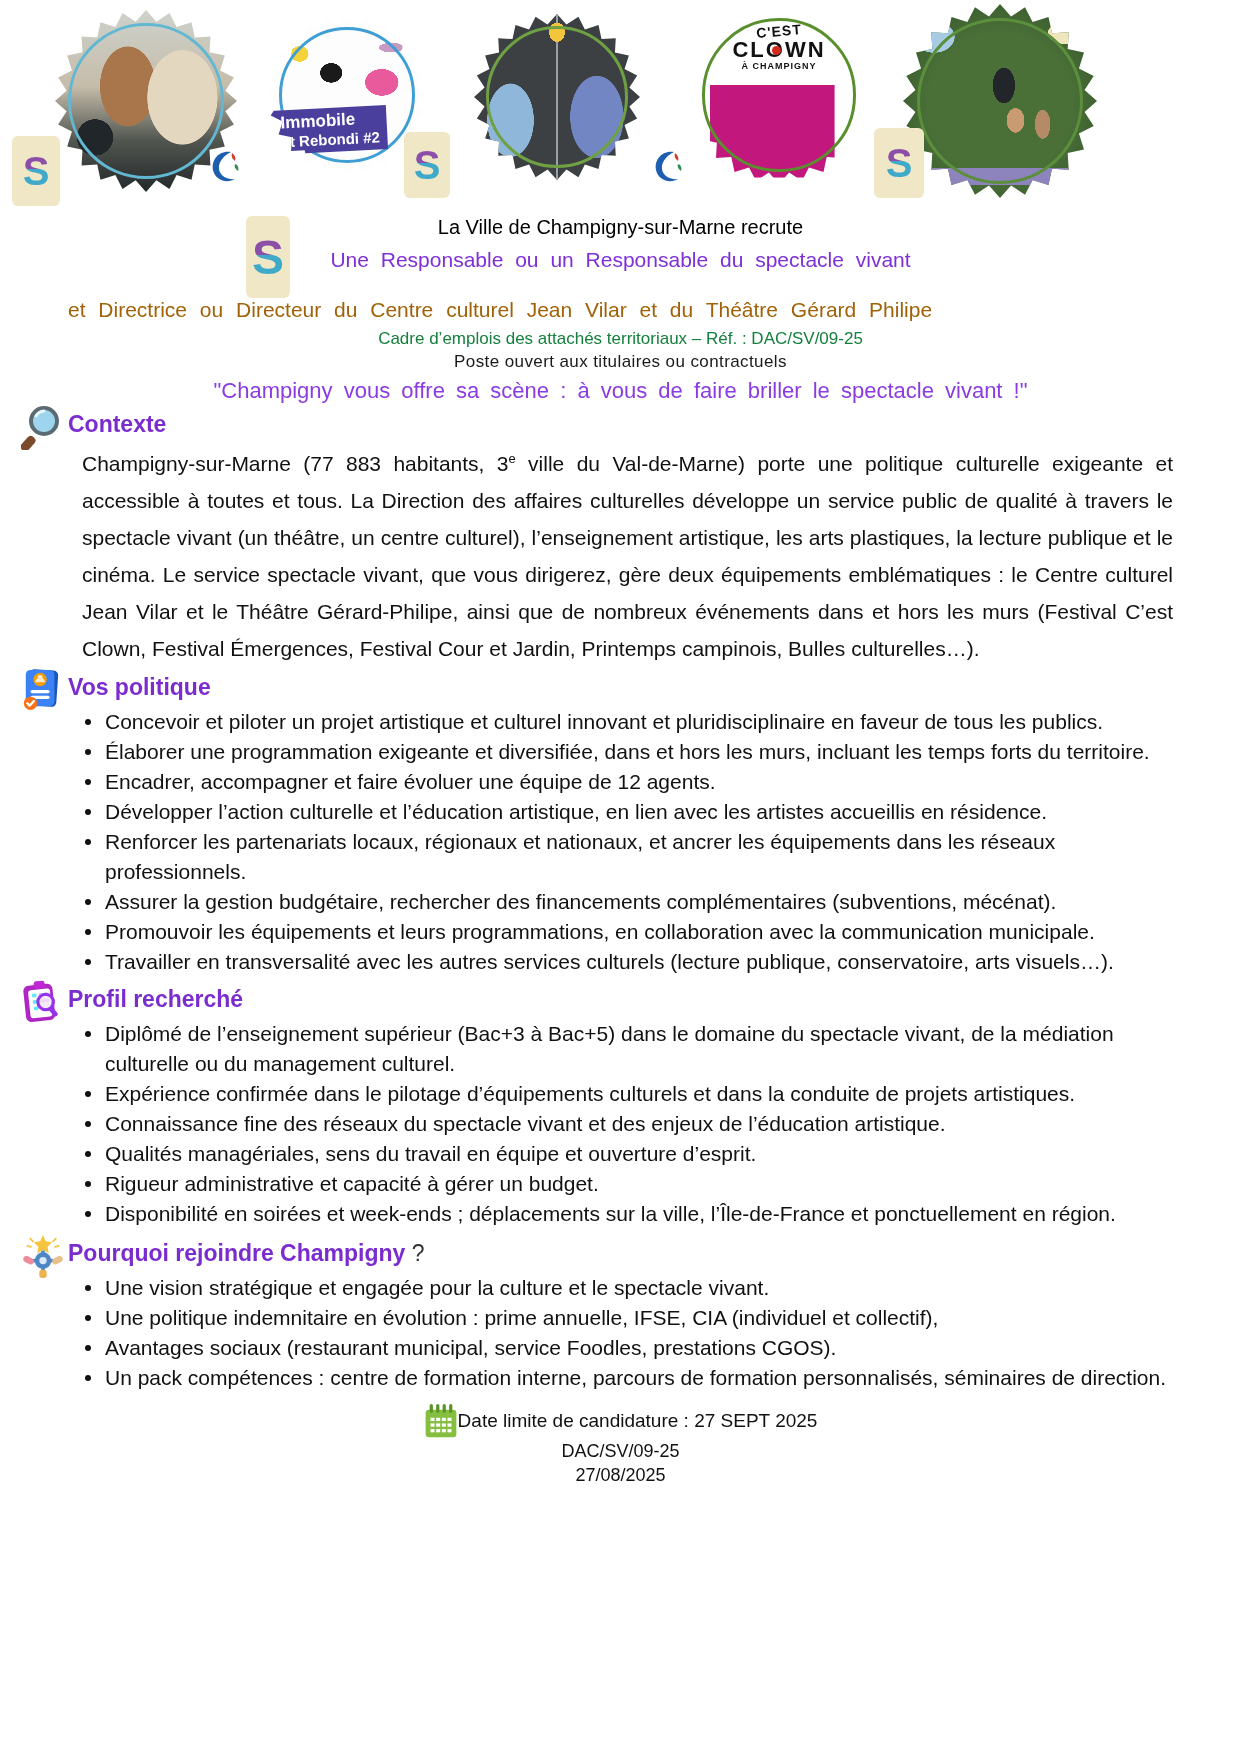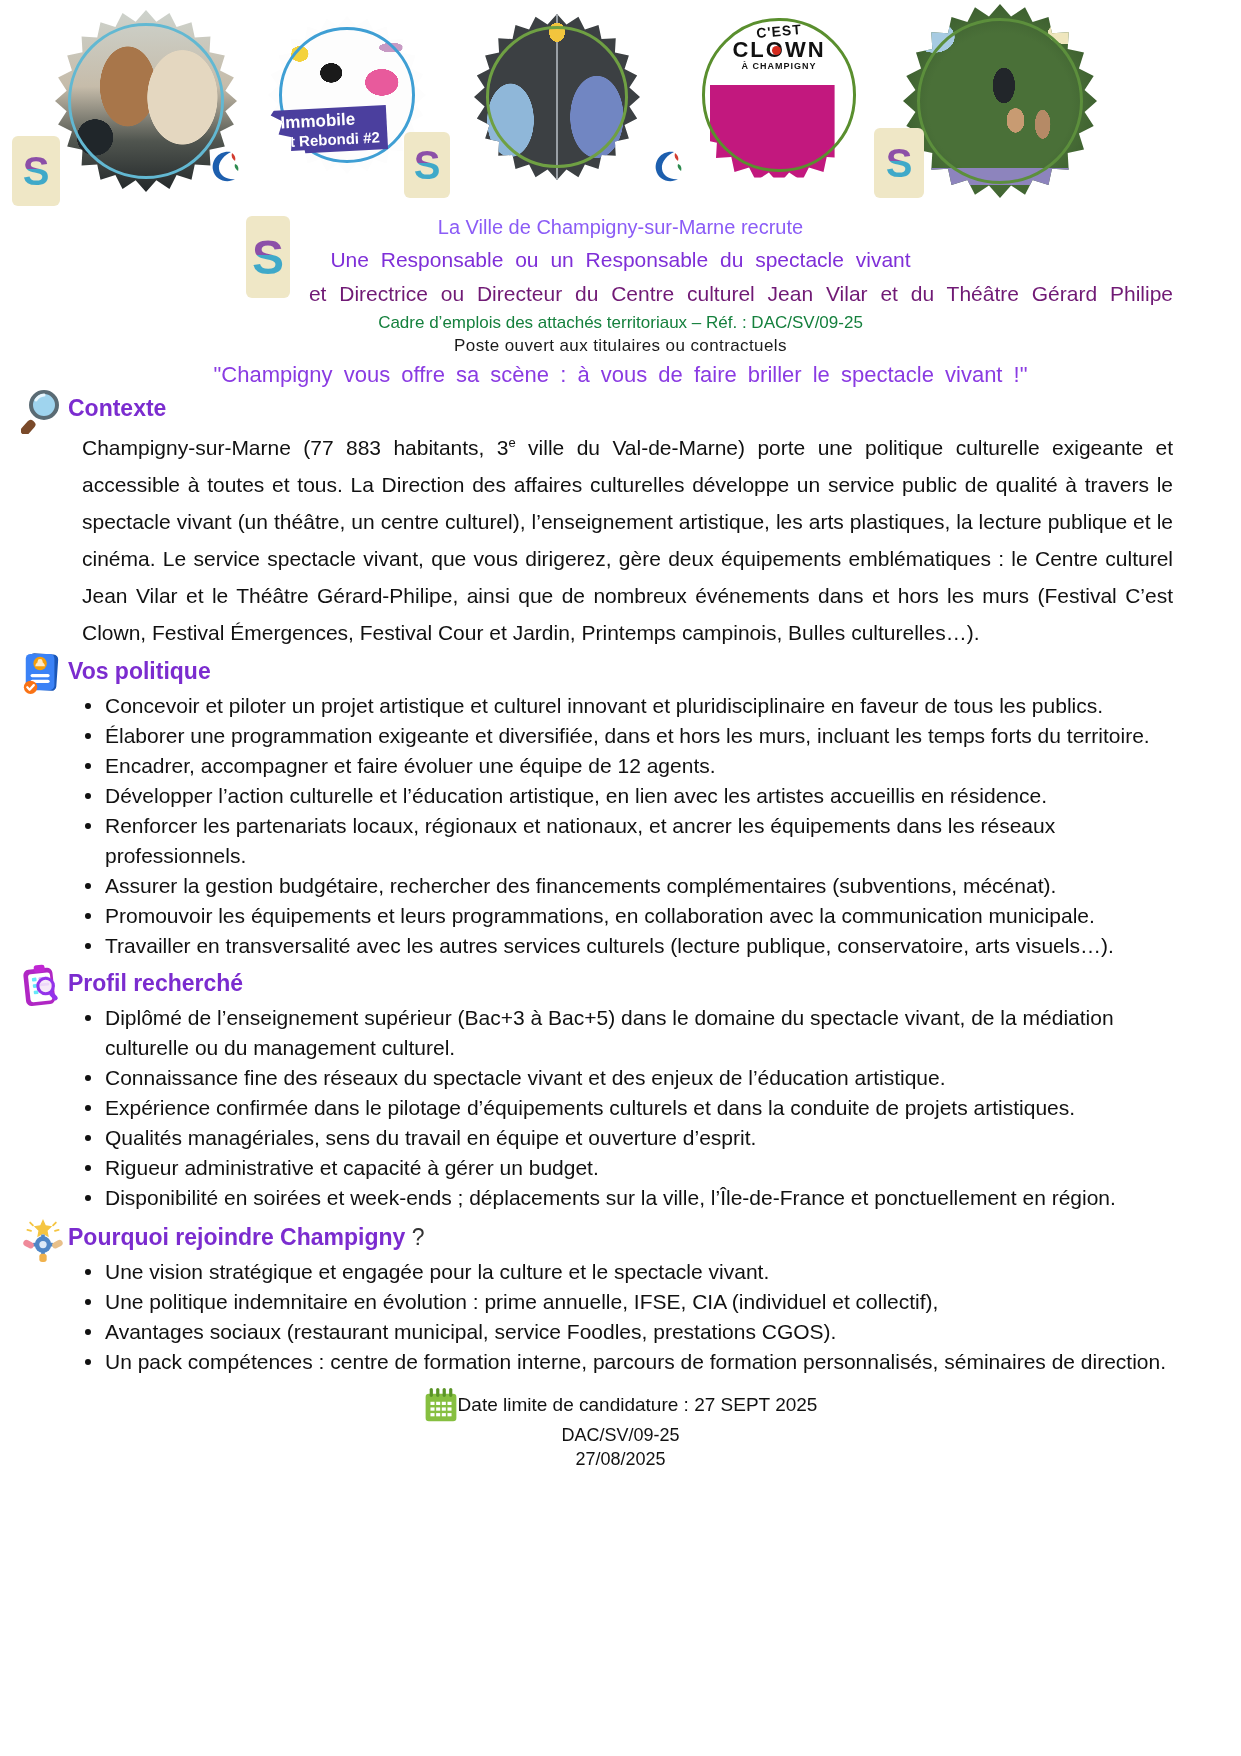--- a/index.html
+++ b/index.html
@@ -80,23 +80,23 @@
   .s2 { left:404px; top:132px; width:46px; height:66px; }
   .s3 { left:874px; top:128px; width:50px; height:70px; }
   .s-title { left:246px; top:216px; width:44px; height:82px; }
   .s-title .s-glyph { font-size:48px; }
   .e-logo { position:absolute; width:40px; height:44px; }
   .e1 { left:205px; top:146px; }
   .e2 { left:648px; top:146px; }
 
   
   .content { margin:0 68px; position:relative; }
-  .t1 { text-align:center; font-size:20px; font-weight:500; margin-top:14px; line-height:26px; color:#8b5cf6; }
+  .t1 { text-align:center; font-size:20px; font-weight:500; margin-top:14px; line-height:26px; color:#000000; }
   .t2 { text-align:center; font-size:21px; font-weight:500; margin-top:6px; line-height:28px; word-spacing:6px; color:#7f2fd8; }
-  .t3 { text-align:right; font-size:21px; font-weight:500; margin-top:6px; line-height:28px; word-spacing:7px; color:#701a75; }
+  .t3 { text-align:left; font-size:21px; font-weight:500; margin-top:22px; line-height:28px; word-spacing:7px; color:#a16207; }
   .t4 { text-align:center; font-size:17px; font-weight:500; margin-top:4px; line-height:22px; color:#15803d; }
   .t5 { text-align:center; font-size:17px; font-weight:500; margin-top:1px; line-height:22px; letter-spacing:0.4px; color:#1a1a1a; }
   .quote { text-align:center; font-size:22px; font-weight:500; margin-top:3px; line-height:30px; word-spacing:5px; color:#8a3be2; }
 
   h2.sec { position:relative; font-size:23px; line-height:32px; font-weight:700; color:#7b2ccf; }
   h2.sec .q-mark { color:#333; font-weight:400; }
   .sec-icon { position:absolute; left:-47px; top:-4px; width:42px; height:46px; }
   .sec-contexte { margin-top:2px; }
   .sec-missions { margin-top:4px; }
   .sec-profil  { margin-top:6px; }
@@ -238,22 +238,22 @@
         <rect x="14" y="30" width="5" height="4" rx="1" fill="#67e8f9" transform="rotate(-6 16 32)"></rect>
         <circle cx="27" cy="25" r="8.5" fill="#f3e3f7" fill-opacity="0.75" stroke="#9333ea" stroke-width="3.4"></circle>
         <rect x="33" y="30" width="5" height="12" rx="2.5" fill="#9333ea" transform="rotate(-42 35 36)"></rect>
       </svg>
     </span>
     <span>Profil recherché</span>
   </h2>
   <ul class="bullets">
 
   <li>Diplômé de l’enseignement supérieur (Bac+3 à Bac+5) dans le domaine du spectacle vivant, de la médiation culturelle ou du management culturel.</li>
+      <li>Expérience confirmée dans le pilotage d’équipements culturels et dans la conduite de projets artistiques.</li>
       <li>Connaissance fine des réseaux du spectacle vivant et des enjeux de l’éducation artistique.</li>
-      <li>Expérience confirmée dans le pilotage d’équipements culturels et dans la conduite de projets artistiques.</li>
       <li>Qualités managériales, sens du travail en équipe et ouverture d’esprit.</li>
       <li>Rigueur administrative et capacité à gérer un budget.</li>
       <li>Disponibilité en soirées et week-ends ; déplacements sur la ville, l’Île-de-France et ponctuellement en région.</li>
     </ul>
 
   <h2 class="sec sec-pourquoi">
     <span class="sec-icon">
       <svg viewBox="0 0 48 50" width="44" height="46">
         <path d="M24 2 l3 7 7 1 -5 5 1.3 7 -6.3 -3.6 -6.3 3.6 1.3 -7 -5 -5 7 -1 z" fill="#f5c542"></path>
         <path d="M10 6 l3 3 M38 6 l-3 3 M7 14 l4 1 M41 14 l-4 1" stroke="#f5c542" stroke-width="2" stroke-linecap="round"></path>

